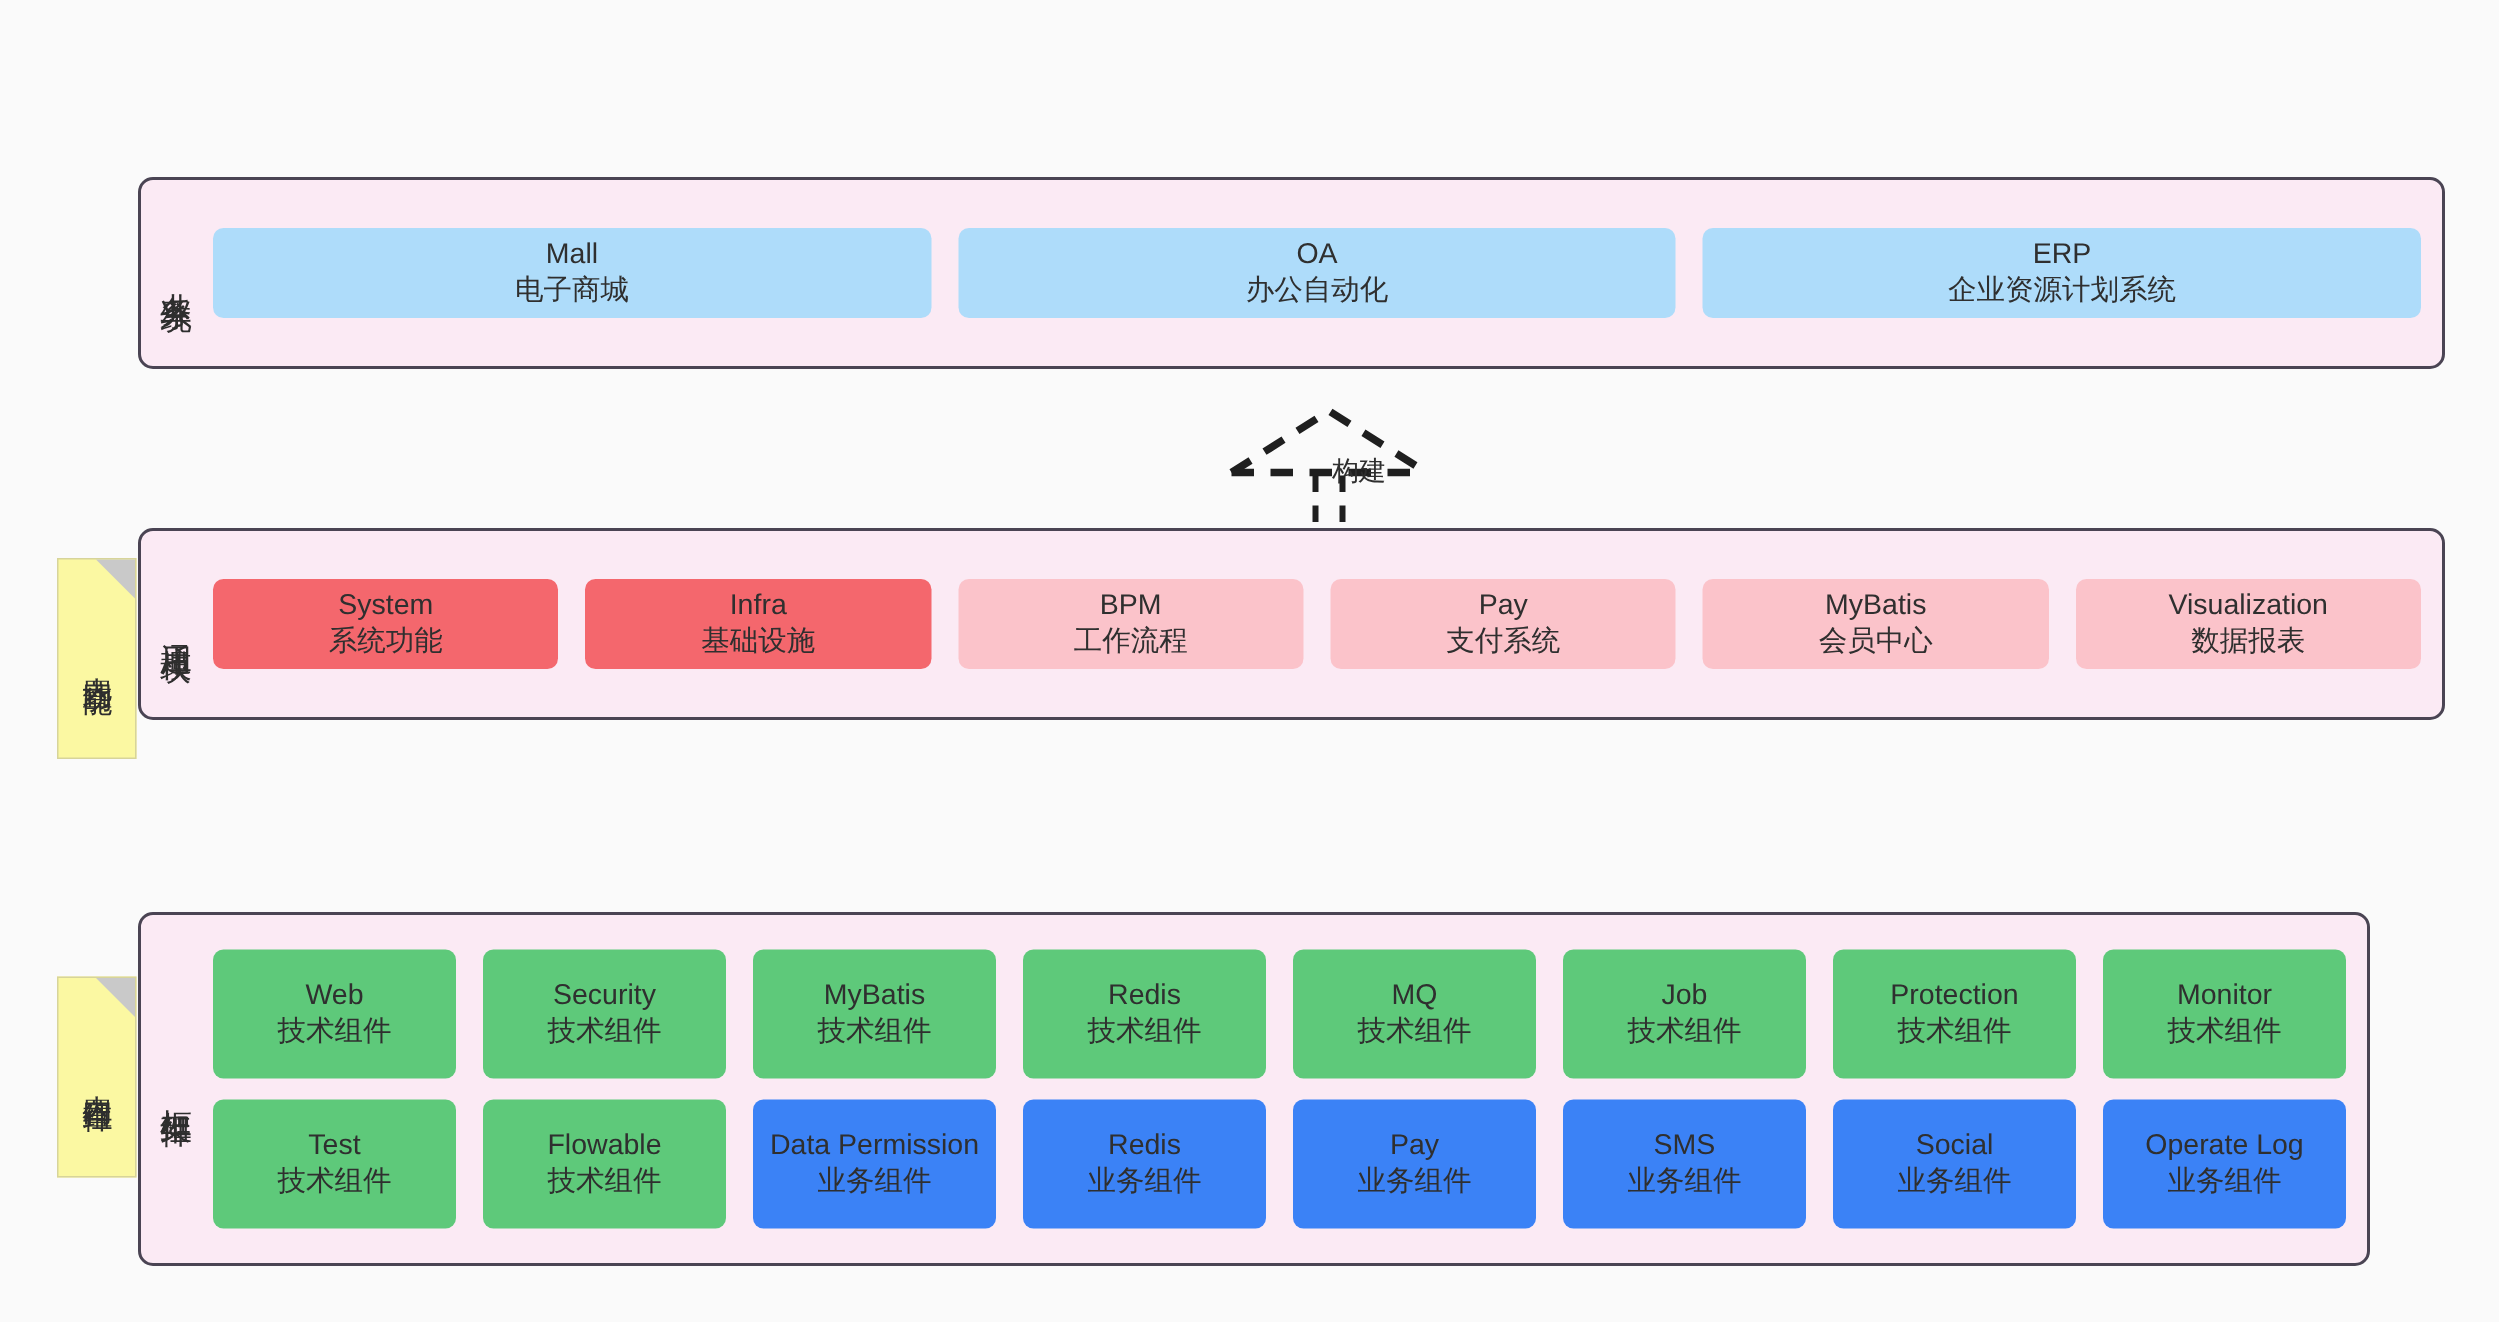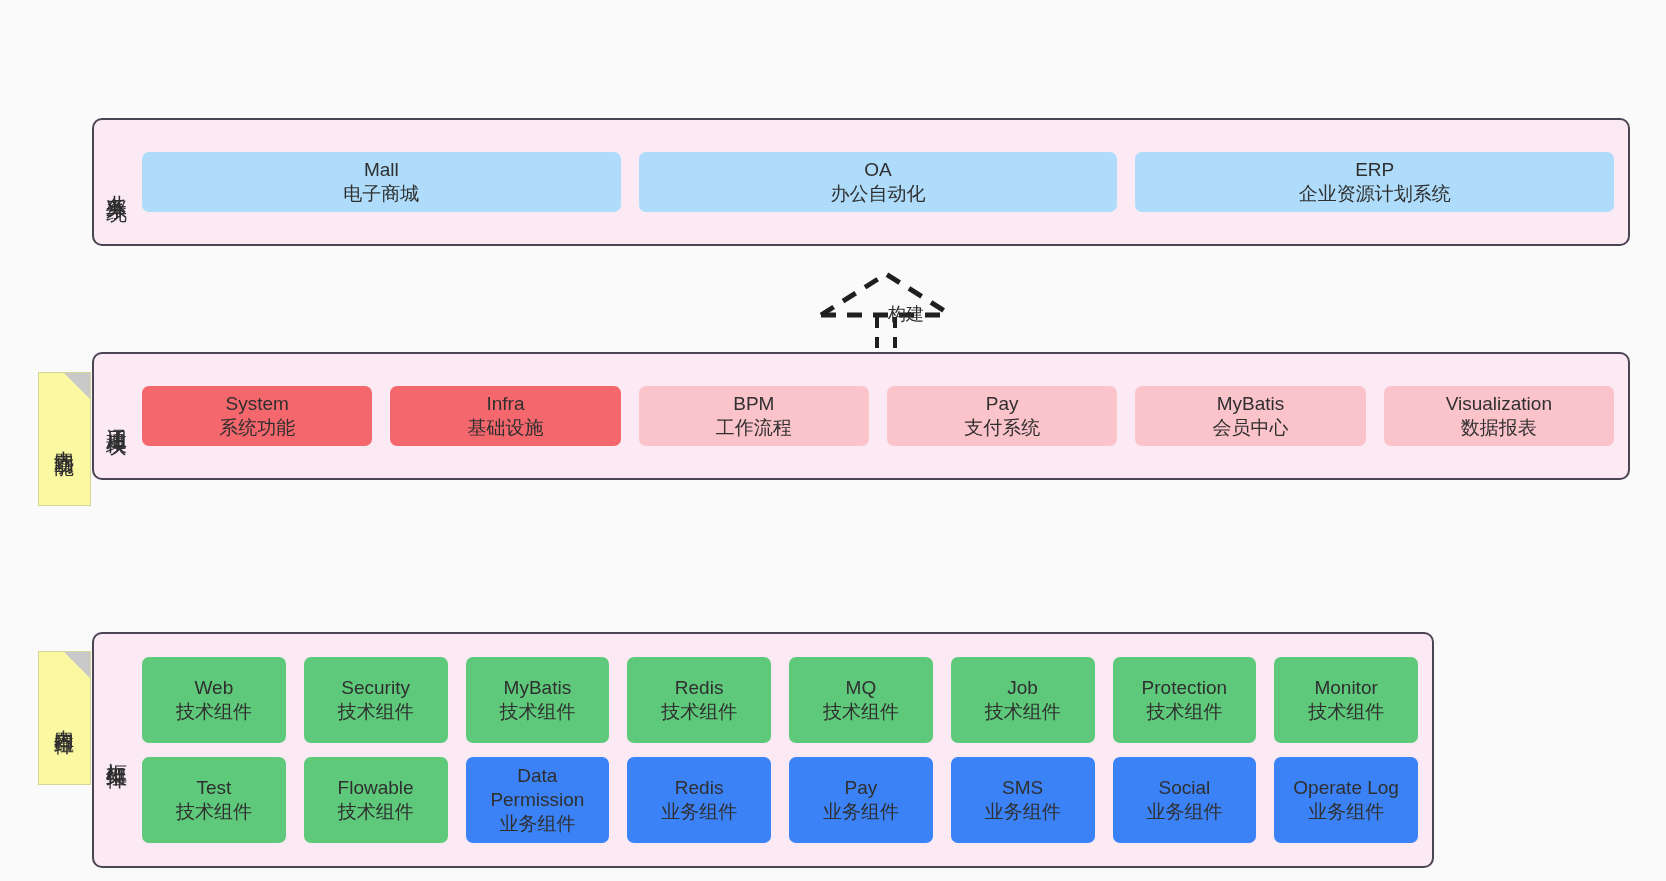--- a/index.html
+++ b/index.html
@@ -196,21 +196,21 @@
       </div>
     </div>
   </div>
 
   <div class="note" style="left:38px; top:372px; width:53px; height:134px;">
     <span class="fold"></span>
     <span>内置功能</span>
   </div>
 
 
-  <div class="layer" id="layer-framework-component" style="left:92px; top:632px; width:1342px; height:236px;">
+  <div class="layer" id="layer-framework-component" style="left:92px; top:608px; width:1488px; height:236px;">
     <div class="layer-title">框架组件</div>
     <div class="layer-body">
 
       <div class="row" style="height:86px;">
         <div class="card card-green">
           <span class="t1">Web</span>
           <span class="t2">技术组件</span>
         </div>
         <div class="card card-green">
           <span class="t1">Security</span>

